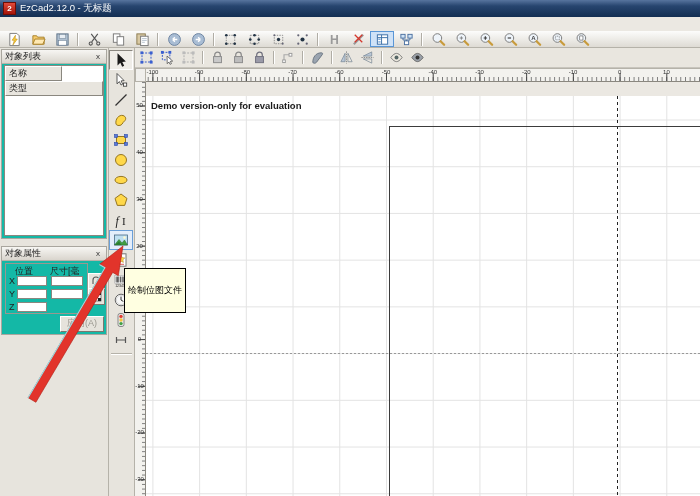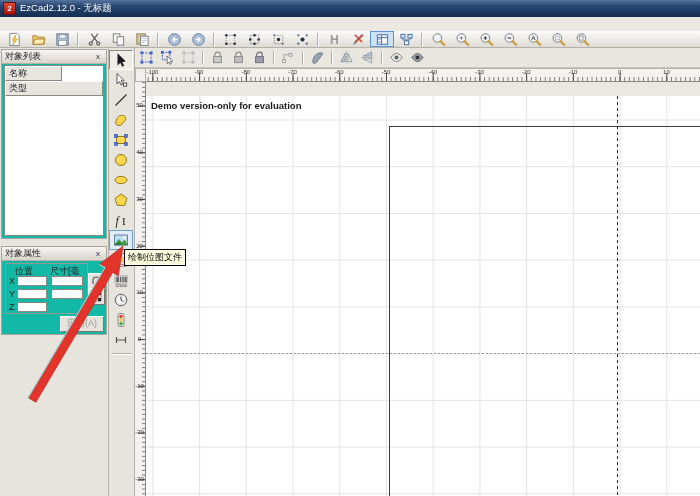--- a/index.html
+++ b/index.html
@@ -81,22 +81,22 @@
     background-image:linear-gradient(to right,#e3e3e3 1px,transparent 1px),linear-gradient(to bottom,#e3e3e3 1px,transparent 1px);
     background-size:46.73px 100%,100% 46.73px;background-position:6.4px 0,0 23.5px;margin-top:14px;}
   #axis-v{position:absolute;left:471px;top:0;bottom:0;width:1px;
     background:repeating-linear-gradient(to bottom,#222 0 3px,transparent 3px 6px);}
   #axis-h{position:absolute;left:0;right:0;top:257px;height:1px;
     background:repeating-linear-gradient(to right,#999 0 2px,transparent 2px 4px);}
   #workspace{position:absolute;left:243px;top:30px;right:-2px;bottom:-2px;border-left:1.5px solid #3c3c3c;border-top:1.5px solid #3c3c3c;}
   #demo-text{position:absolute;left:5px;top:4px;font-size:9.5px;font-weight:bold;color:#1a1a1a;}
 
   
-  #tooltip{position:absolute;left:124px;top:249px;background:#ffffe1;border:1px solid #000;
-    font-size:9px;color:#000;padding:1px 3px;z-index:60;white-space:nowrap;}
+  #tooltip{position:absolute;left:124px;top:268px;background:#ffffe1;border:1px solid #000;
+    font-size:9px;color:#000;padding:15px 3px;z-index:60;white-space:nowrap;}
   #arrow-overlay{position:absolute;left:0;top:0;width:700px;height:496px;z-index:70;pointer-events:none;}
 </style>
 </head>
 <body>
 
 <div id="app">
 
   <div id="titlebar">
     <span id="app-icon">2</span>
     <span>EzCad2.12.0 - 无标题</span>

